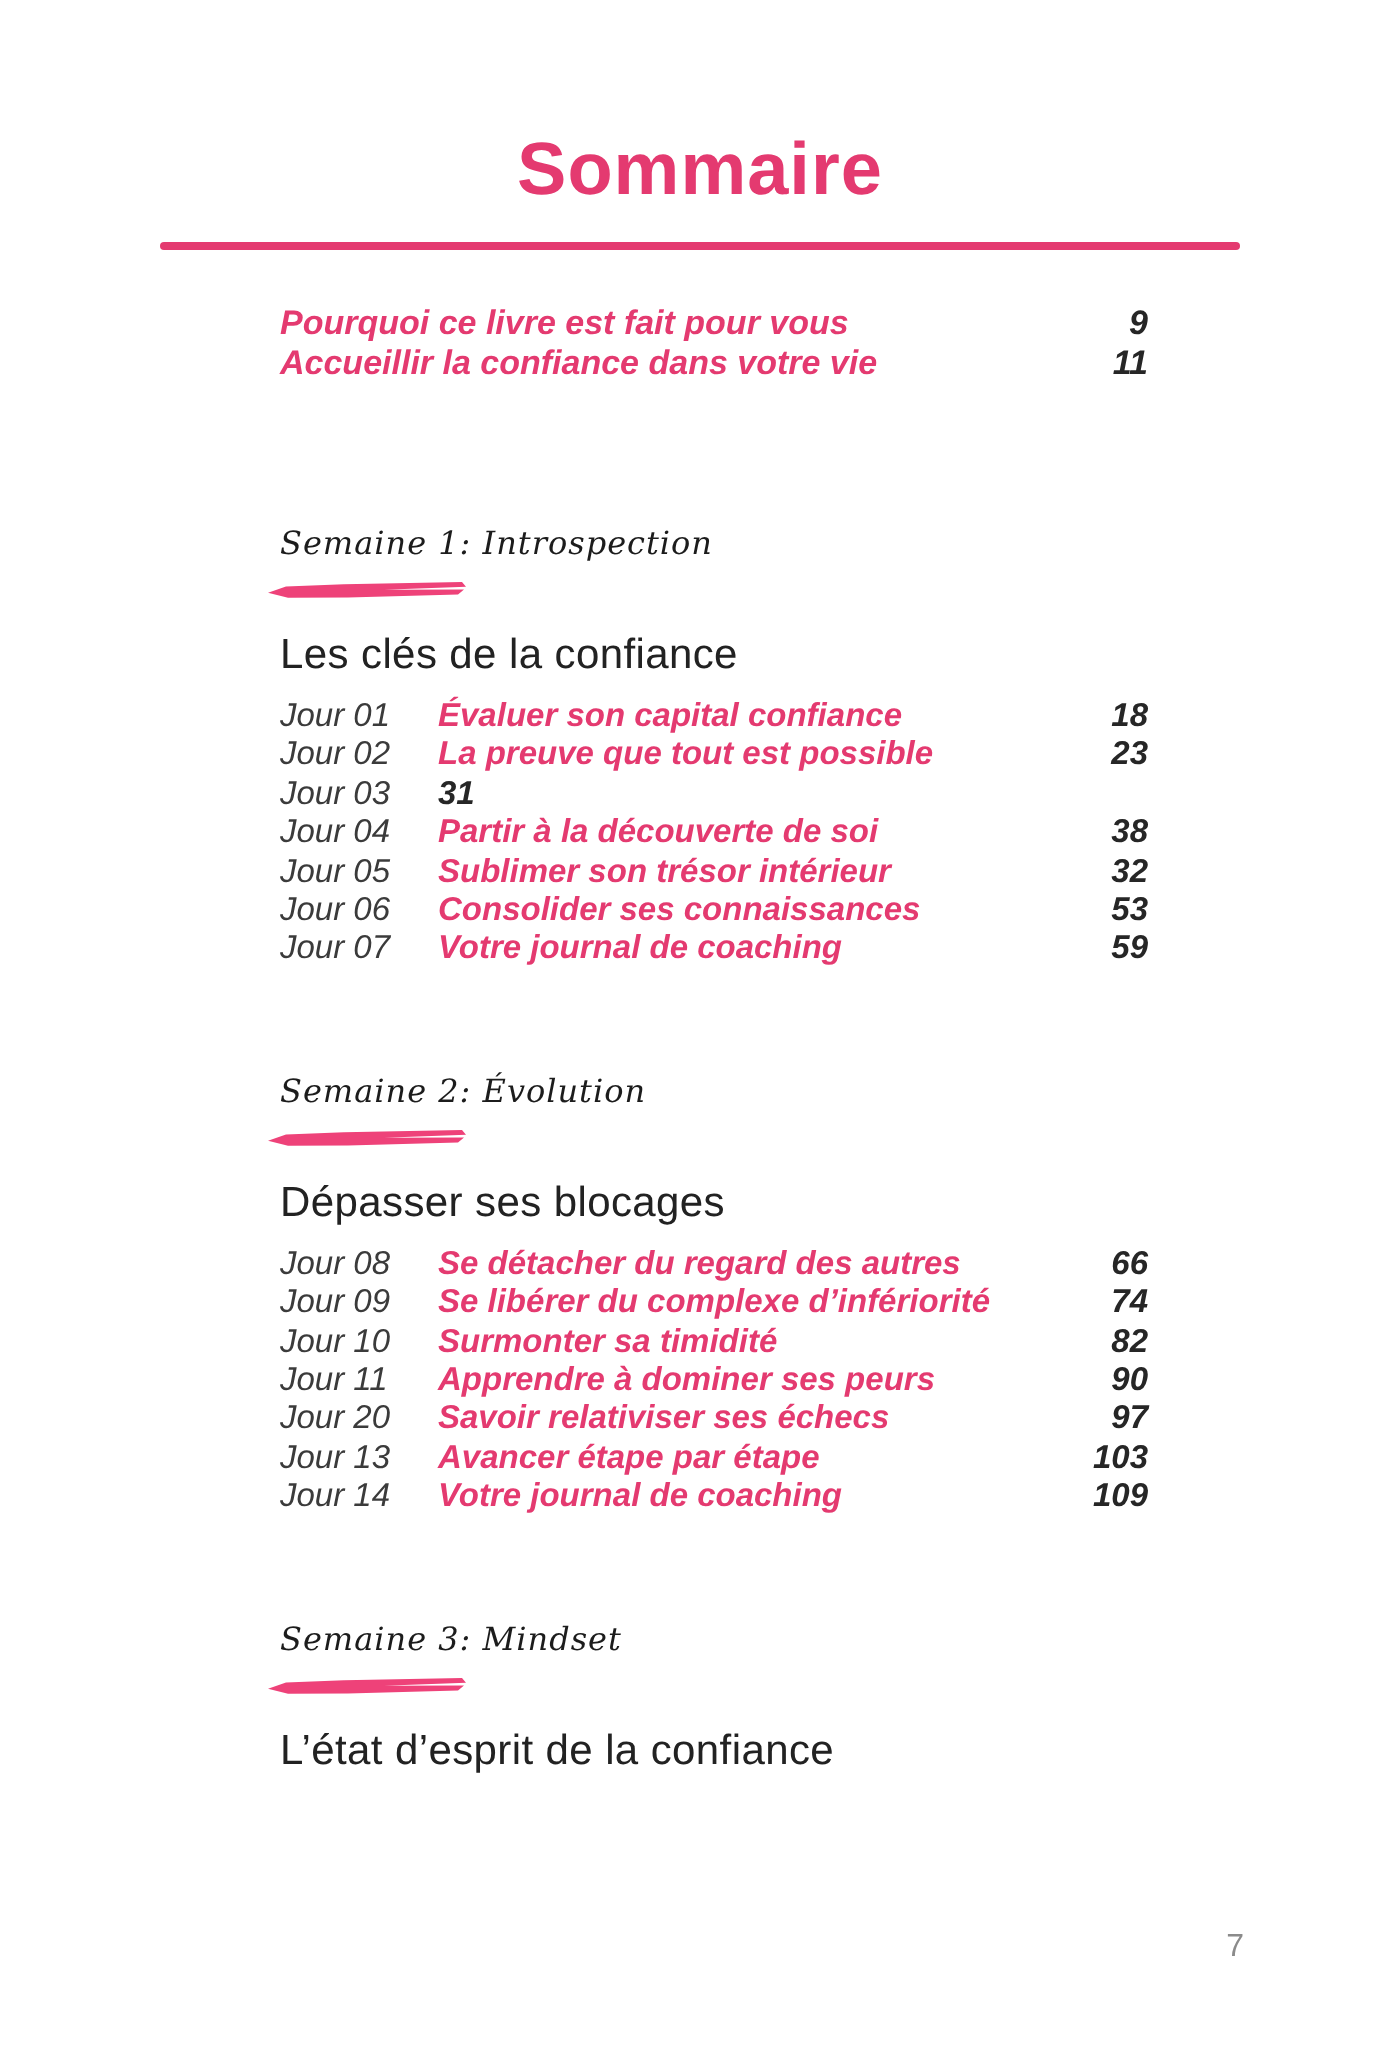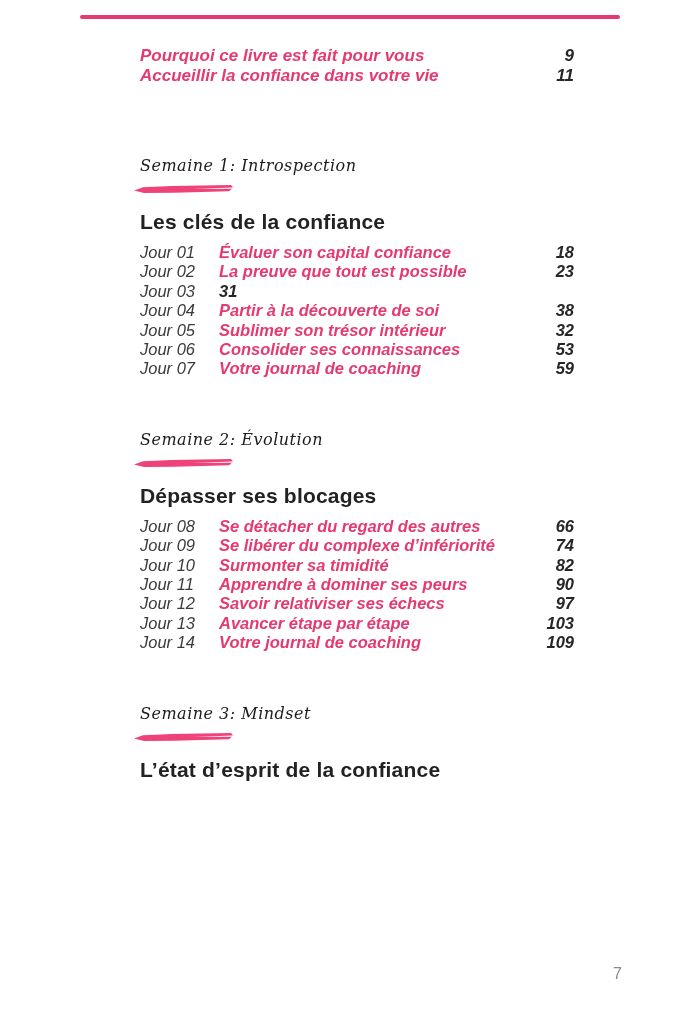--- a/index.html
+++ b/index.html
@@ -32,35 +32,36 @@
   .section{margin:0 126px 0 140px;}
   .section-1{margin-top:66px;}
   .section-2{margin-top:46px;}
   .section-3{margin-top:46px;}
   .script-heading{
     font-family:"DejaVu Serif",serif;font-style:italic;
     font-size:16px;line-height:30px;color:#1c1c1c;letter-spacing:.5px;
   }
   .brush{display:block;margin:3px 0 0 -6px;}
   .section-subtitle{
-    font-size:21px;line-height:24px;font-weight:700;color:#222222;
+    font-size:21px;line-height:24px;font-weight:400;color:#222222;
     margin-top:16px;letter-spacing:.2px;
   }
   .entries{margin-top:9px;}
   .entry-row{display:flex;align-items:baseline;font-size:16.5px;line-height:19.4px;font-style:italic;}
   .entry-day{width:79px;color:var(--ink-soft);font-weight:400;flex:none;}
   .entry-chapter{flex:1;color:var(--pink);font-weight:700;padding-right:8px;}
   .entry-page{font-weight:700;color:var(--ink);white-space:nowrap;}
   .folio{position:absolute;right:78px;bottom:44px;font-size:16px;color:var(--folio);}
 </style>
 </head>
 <body>
 
 <div class="page">
 
+  <div class="page-title">Sommaire</div>
   <div class="title-divider"></div>
 
   <div class="intro">
     <div class="intro-row">
       <span class="entry-title">Pourquoi ce livre est fait pour vous</span>
       <span class="entry-page">9</span>
     </div>
     <div class="intro-row">
       <span class="entry-title">Accueillir la confiance dans votre vie</span>
       <span class="entry-page">11</span>
@@ -132,21 +133,21 @@
         <span class="entry-day">Jour 10</span>
         <span class="entry-chapter">Surmonter sa timidité</span>
         <span class="entry-page">82</span>
       </div>
       <div class="entry-row">
         <span class="entry-day">Jour 11</span>
         <span class="entry-chapter">Apprendre à dominer ses peurs</span>
         <span class="entry-page">90</span>
       </div>
       <div class="entry-row">
-        <span class="entry-day">Jour 12</span>
+        <span class="entry-day">Jour 20</span>
         <span class="entry-chapter">Savoir relativiser ses échecs</span>
         <span class="entry-page">97</span>
       </div>
       <div class="entry-row">
         <span class="entry-day">Jour 13</span>
         <span class="entry-chapter">Avancer étape par étape</span>
         <span class="entry-page">103</span>
       </div>
       <div class="entry-row">
         <span class="entry-day">Jour 14</span>

